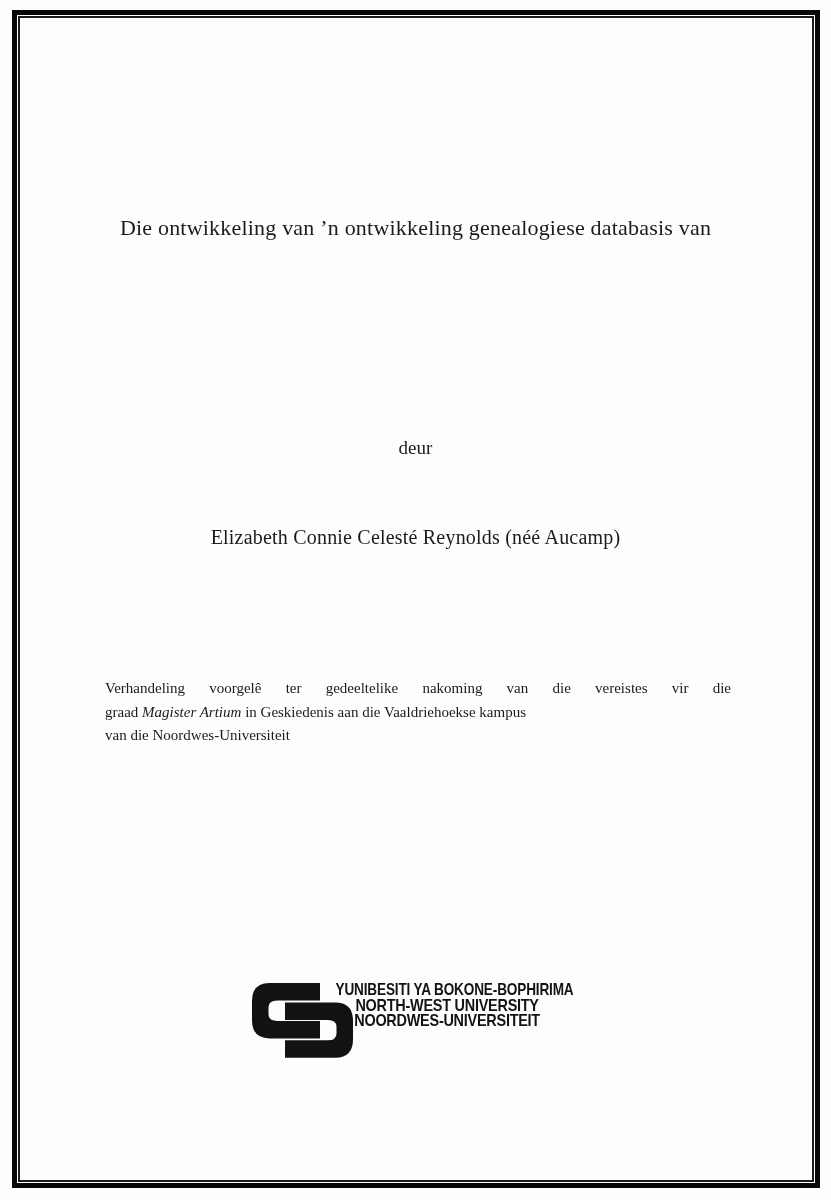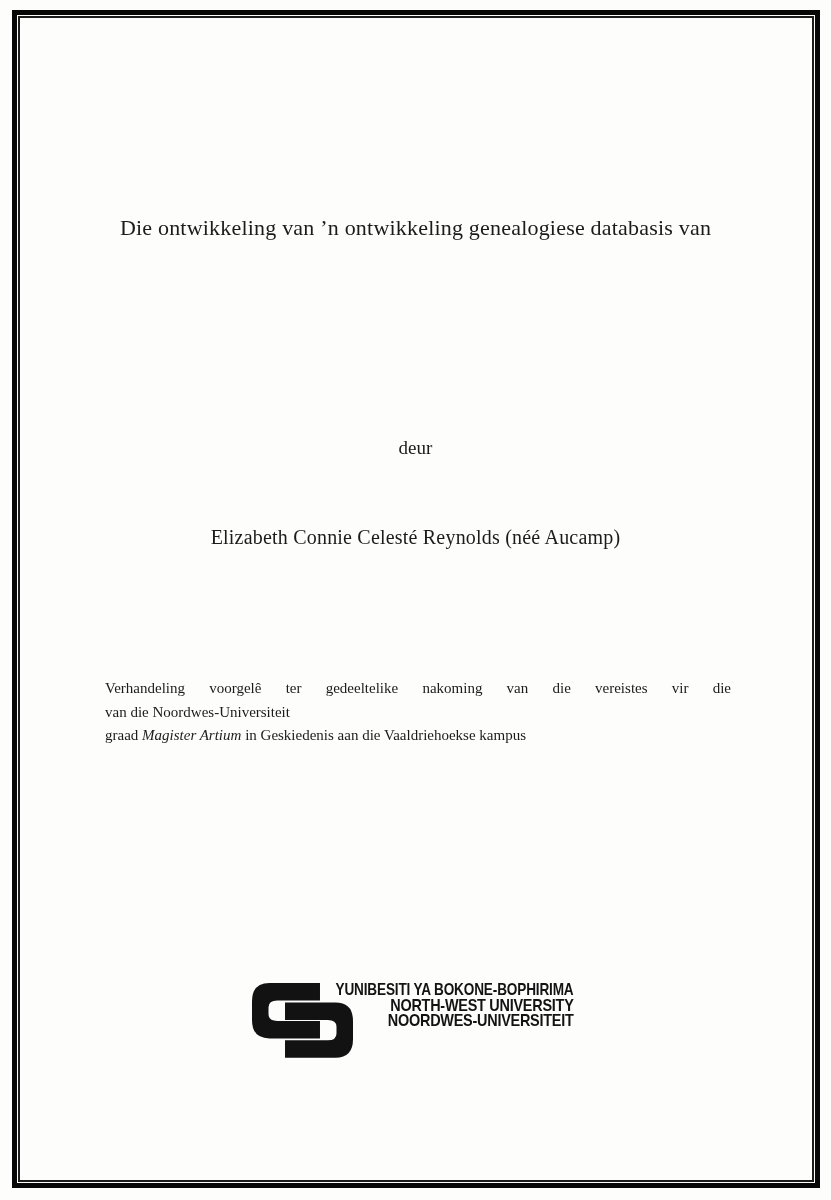--- a/index.html
+++ b/index.html
@@ -56,21 +56,21 @@
     letter-spacing:0;
   }
   
   .nwu-logo {
     position:absolute; top:974px; left:252px;
     width:322px; height:84px;
   }
   .nwu-mark { position:absolute; left:0; top:3px; }
   .nwu-text {
     position:absolute; right:0; top:8px;
-    text-align:right;
+    text-align:center;
     font-family:"Liberation Sans","DejaVu Sans",sans-serif;
     font-weight:700; color:#131313;
     line-height:15.5px; white-space:nowrap;
   }
   .nwu-text div { transform-origin:100% 50%; }
   .lt1 { font-size:17px; transform:scaleX(.80); letter-spacing:-.2px; }
   .lt2, .lt3 { font-size:17px; transform:scaleX(.85); letter-spacing:-.3px; }
 </style>
 </head>
 <body>
@@ -84,22 +84,22 @@
   <div class="thesis-title">
     <div>Die ontwikkeling van ’n ontwikkeling genealogiese databasis van</div>
   </div>
 
   <div class="byline">deur</div>
 
   <div class="author">Elizabeth Connie Celesté Reynolds (néé Aucamp)</div>
 
   <div class="statement">
     <div class="st-line1">Verhandeling voorgelê ter gedeeltelike nakoming van die vereistes vir die</div>
+    <div><span>graad </span><i>Magister Artium</i><span> in Geskiedenis aan die Vaaldriehoekse kampus</span></div>
     <div>van die Noordwes-Universiteit</div>
-    <div><span>graad </span><i>Magister Artium</i><span> in Geskiedenis aan die Vaaldriehoekse kampus</span></div>
   </div>
 
   <div class="supervisor-block">
   </div>
 
   <div class="nwu-logo">
     <svg class="nwu-mark" width="101" height="82" viewBox="0 0 104 84" aria-hidden="true">
       <path fill="#121212" d="M 18 6 H 70 V 24 H 26 Q 17 24 17 31 V 38 Q 17 45 26 45 H 70 V 63 H 18 Q 0 63 0 44 V 25 Q 0 6 18 6 Z"></path>
       <path fill="#121212" d="M 86 83 H 34 V 65 H 78 Q 87 65 87 58 V 51 Q 87 44 78 44 H 34 V 26 H 86 Q 104 26 104 45 V 64 Q 104 83 86 83 Z"></path>
     </svg>

